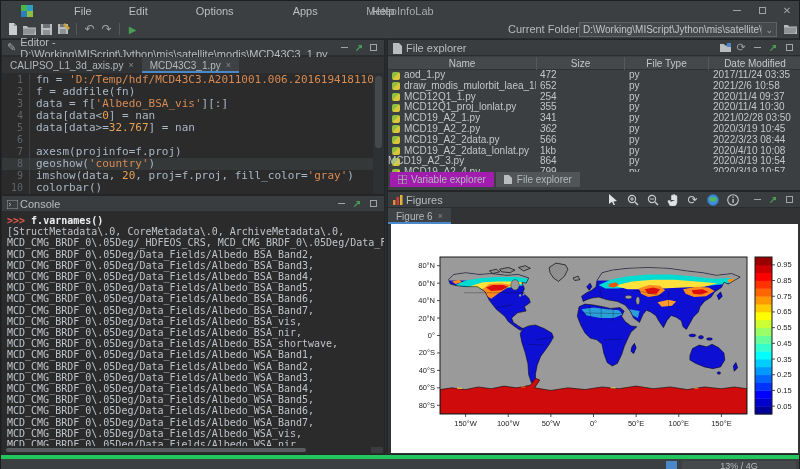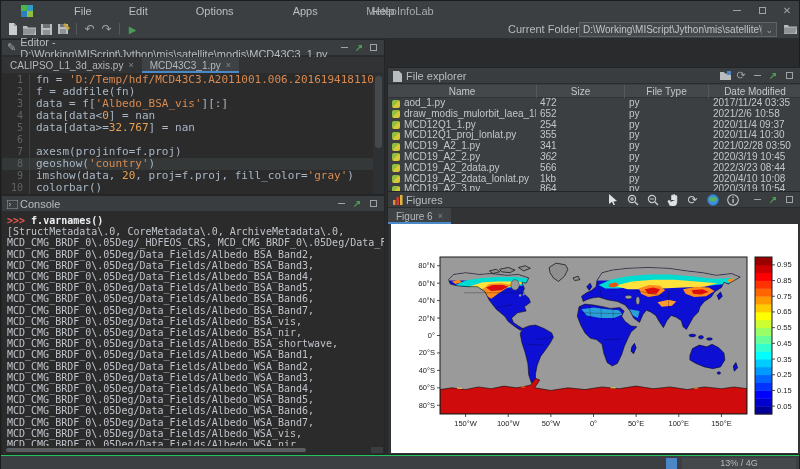--- a/index.html
+++ b/index.html
@@ -76,21 +76,21 @@
     padding:2px 0 0 5px; font-family:"DejaVu Sans Mono", monospace; font-size:10px;
     line-height:11.2px; color:#bfc3c9; white-space:pre; }
   .prompt { color:#e3584c; font-weight:bold; }
   .cmd { color:#eceff2; font-weight:bold; }
   #con-hscroll { position:absolute; left:1px; right:14px; bottom:1px; height:6px; background:#2b2b2b; }
   #con-hthumb { position:absolute; left:3px; top:1px; width:300px; height:4px;
     background:#5a5e60; border-radius:2px; }
   #con-corner { position:absolute; right:1px; bottom:1px; width:12px; height:6px; background:#3a3d3f; }
 
   
-  #fexp { left:386px; top:38px; width:414px; height:152px; background:#3c3f41;margin-top:28px; }
+  #fexp { left:386px; top:38px; width:414px; height:152px; background:#3c3f41; }
   .fe-colheads { position:absolute; left:0; top:17px; right:0; height:13px; background:#45484a;
     border-bottom:1px solid #303234; }
   .fe-colheads .col { position:absolute; top:0; height:13px; display:flex; align-items:center;
     justify-content:center; font-size:10px; color:#c3c7ca; border-right:1px solid #55595b; }
   #fe-rows { position:absolute; left:0; top:30px; right:0; bottom:18px; overflow:hidden; }
   .fe-row { position:relative; height:10.8px; font-size:10px; color:#c3c7ca; }
   .fe-row .cell { position:absolute; top:0; height:10.8px; line-height:10.8px;
     white-space:nowrap; overflow:hidden; }
   .pyicon { position:absolute; left:4px; top:1.5px; width:8px; height:8px; border-radius:2px;
     background:linear-gradient(135deg,#8fbf3f 50%,#d8c838 50%); }
@@ -104,21 +104,21 @@
   
   #figs { left:386px; top:190px; width:414px; height:264px; background:#313335; }
   #figs .tabbar { top:16px; }
   .figtools { display:flex; align-items:center; gap:7px; margin-right:8px; }
   .figtools .ti { width:13px; height:13px; display:flex; align-items:center; justify-content:center; }
   #fig-canvas { position:absolute; left:3px; top:32px; width:407px; height:229px; background:#ffffff; }
   #map-svg text { font-family:"Liberation Sans", sans-serif; fill:#222; }
 
   
   #statusbar { position:absolute; left:0; top:454px; width:100%; height:15px;
-    background:#3c3f41; border-top:1px solid #22c55e; }
+    background:#3c3f41; border-top:4px solid #22c55e; }
   #mem-box { position:absolute; right:3px; top:2px; width:114px; height:11px;
     background:#46494b; color:#b7bbbe; font-size:9px; text-align:center; line-height:11px; }
   #mem-block { position:absolute; right:122px; top:2px; width:11px; height:11px; background:#4a86c8; }
 </style>
 </head>
 <body>
 
 <div id="app">
 
   <div class="titlebar">
@@ -315,21 +315,21 @@
         </div>
         <div class="fe-row">
           <span class="pyicon"></span>
           <span class="cell" style="left: 16px; width: 132px;">MCD19_A2_2data_lonlat.py</span>
           <span class="cell" style="left: 152px; width: 86px;">1kb</span>
           <span class="cell" style="left: 241px; width: 86px;">py</span>
           <span class="cell" style="left: 325px; width: 86px;">2020/4/10 10:08</span>
         </div>
         <div class="fe-row">
           <span class="pyicon"></span>
-          <span class="cell" style="left: 16px; width: 132px;">MCD19_A2_3.py</span>
+          <span class="cell" style="left: 0; width: 132px;">MCD19_A2_3.py</span>
           <span class="cell" style="left: 152px; width: 86px;">864</span>
           <span class="cell" style="left: 241px; width: 86px;">py</span>
           <span class="cell" style="left: 325px; width: 86px;">2020/3/19 10:54</span>
         </div>
         <div class="fe-row">
           <span class="pyicon"></span>
           <span class="cell" style="left: 16px; width: 132px;">MCD19_A2_4.py</span>
           <span class="cell" style="left: 152px; width: 86px;">799</span>
           <span class="cell" style="left: 241px; width: 86px;">py</span>
           <span class="cell" style="left: 325px; width: 86px;">2020/3/19 10:57</span>

